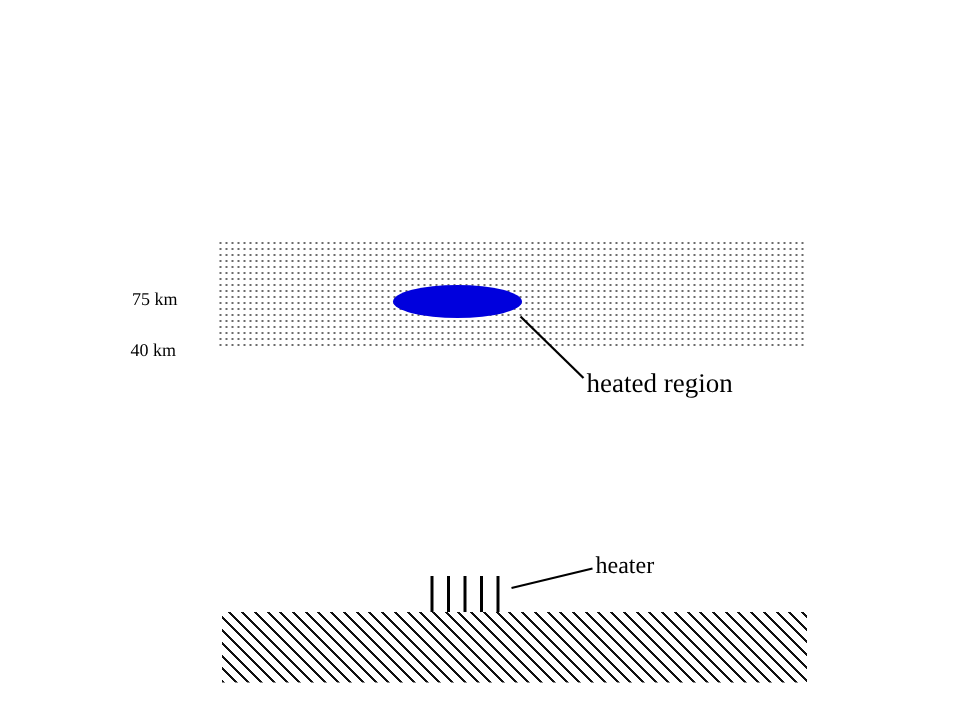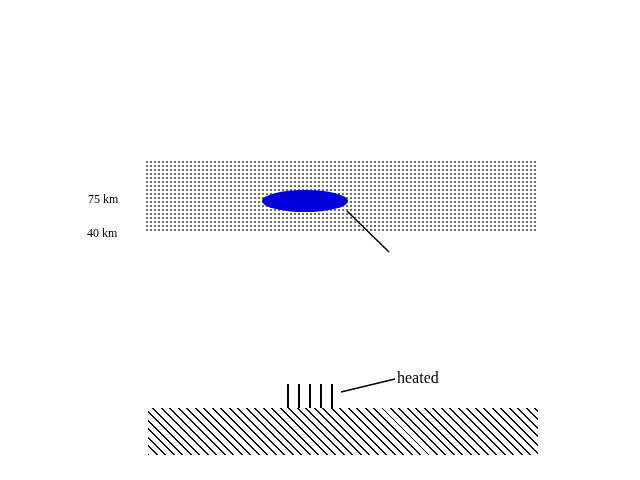--- a/index.html
+++ b/index.html
@@ -100,18 +100,19 @@
     <line x1="341" y1="392" x2="395" y2="379" stroke="#000000" stroke-width="1.5"></line>
     <g stroke="#000000" stroke-width="2">
       <line x1="288" y1="384" x2="288" y2="409"></line>
       <line x1="299" y1="384" x2="299" y2="409"></line>
       <line x1="310" y1="384" x2="310" y2="409"></line>
       <line x1="321" y1="384" x2="321" y2="409"></line>
       <line x1="332" y1="384" x2="332" y2="409"></line>
     </g>
   </svg>
 
+  <div class="label heated-label">heated region</div>
 
-  <div class="label heater-label">heated</div>
+  <div class="label heater-label">heater</div>
 
   <div class="ground"></div>
 
 </div>
 
 </body></html>

